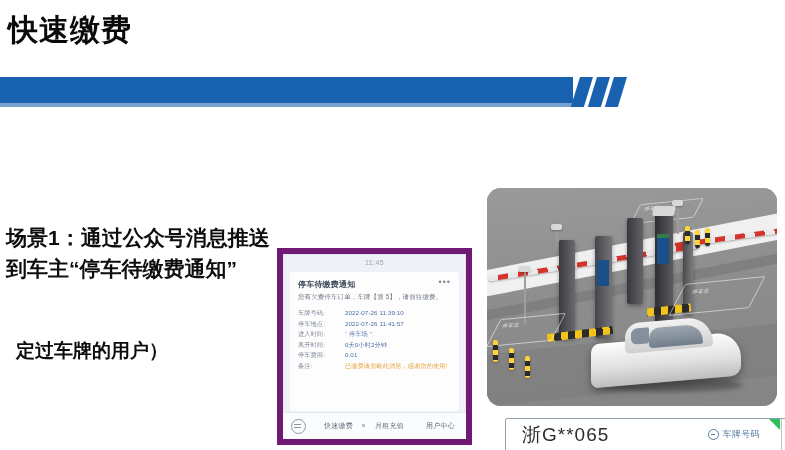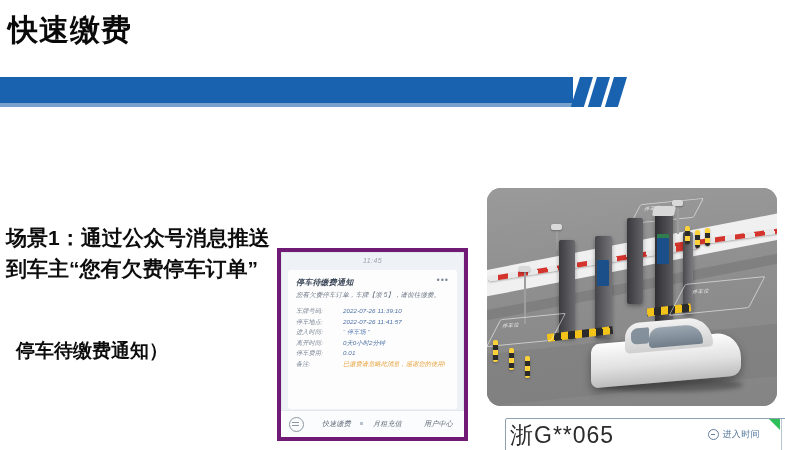--- a/index.html
+++ b/index.html
@@ -35,24 +35,23 @@
   .subnote{
     position:absolute;left:16px;top:336px;width:260px;
     font-size:19px;font-weight:bold;color:#0d0d0d;line-height:29px;
   }
   .subnote .l2{display:block;text-indent:14px;}
   .subnote .l3{display:block;}
 
   
   .phone{
     position:absolute;left:277px;top:248px;width:183px;height:185px;
-    background:#eef1f5;border:4px solid #701a75;
+    background:#eef1f5;border:6px solid #701a75;
     box-shadow:0 0 0 1px #dfe6ee inset;
     overflow:hidden;
-    font-style:italic;
   }
   .phone-time{
     height:17px;line-height:17px;text-align:center;
     font-size:7px;color:#9aa4af;letter-spacing:.4px;
   }
   .msg-card{
     position:absolute;left:7px;top:18px;right:7px;bottom:28px;
     background:#fdfdfd;border-radius:3px;
   }
   .msg-head{
@@ -211,21 +210,21 @@
   .slot-txt.t2{left:16px;top:134px;}
   .slot-txt.t3{left:158px;top:17px;}
 
   
   .plate{
     position:absolute;left:505px;top:418px;width:290px;height:32px;
     background:#ffffff;border:1px solid #8fa0ae;border-radius:2px;
     display:flex;align-items:center;overflow:hidden;
   }
   .plate-num{
-    font-size:23px;color:#2c2c2c;letter-spacing:1px;margin-left:4px;
+    font-size:19px;color:#2c2c2c;letter-spacing:1px;margin-left:16px;
     font-family:"Liberation Sans","DejaVu Sans",sans-serif;
   }
   .plate-edit{
     position:absolute;right:36px;top:9px;display:flex;align-items:center;gap:3px;
   }
   .edit-ico{
     width:9px;height:9px;border-radius:50%;border:1px solid #5f7f9e;
     position:relative;flex:0 0 9px;
   }
   .edit-ico:before{
@@ -249,24 +248,24 @@
   <div class="title">快速缴费</div>
 
   <div class="bar-wrap">
     <div class="bar"></div>
     <div class="bar-shadow"></div>
     <div class="slash s1"></div>
     <div class="slash s2"></div>
     <div class="slash s3"></div>
   </div>
 
-  <div class="scenario">场景1：通过公众号消息推送到车主“您有欠费停车订单”</div>
+  <div class="scenario">场景1：通过公众号消息推送到车主“停车待缴费通知”</div>
 
   <div class="subnote">
-    <span class="l3">停车待缴费通知）</span>
+    <span class="l3">定过车牌的用户）</span>
   </div>
 
   <div class="phone">
     <div class="phone-time">11:45</div>
 
     <div class="msg-card">
       <div class="msg-head">
         <div class="msg-title">停车待缴费通知</div>
         <div class="msg-dots">•••</div>
       </div>
@@ -362,19 +361,19 @@
       <div class="car-roof"></div>
       <div class="car-win2"></div>
       <div class="car-glass"></div>
     </div>
   </div>
 
   <div class="plate">
     <div class="plate-num">浙G**065</div>
     <div class="plate-edit">
       <span class="edit-ico"></span>
-      <span class="plate-edit-label">进入时间</span>
+      <span class="plate-edit-label">车牌号码</span>
     </div>
     <div class="plate-corner"></div>
     <div class="plate-tail"></div>
   </div>
 
 </div>
 
 </body></html>

